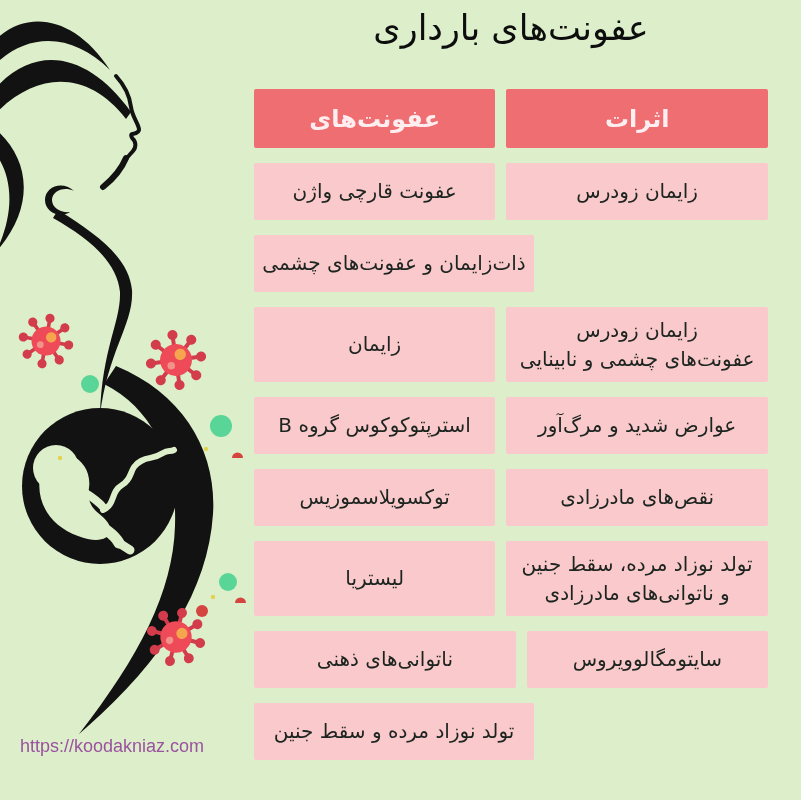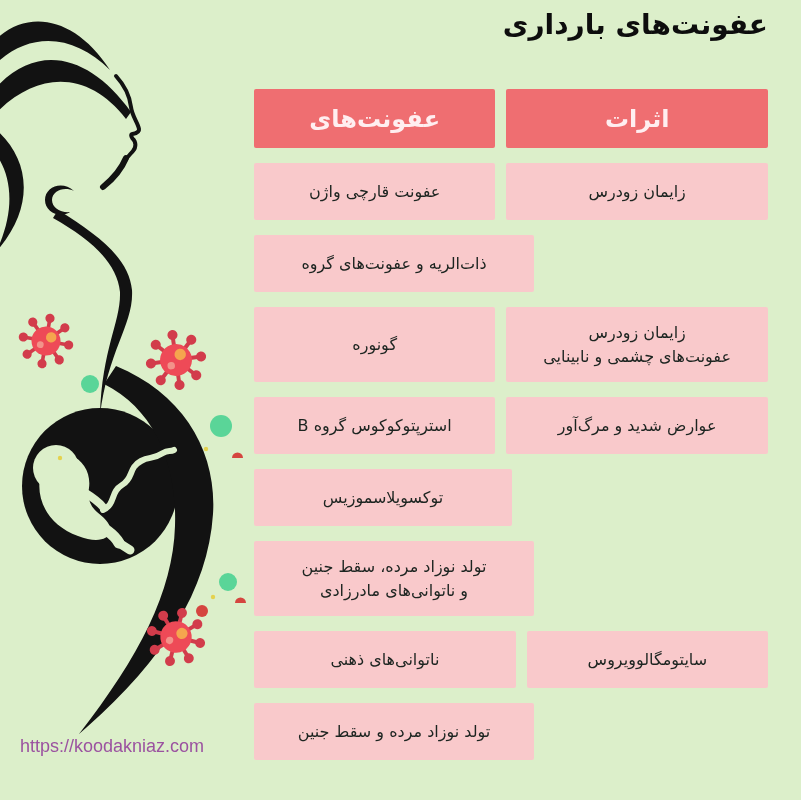--- a/index.html
+++ b/index.html
@@ -22,42 +22,42 @@
   *{box-sizing:border-box;}
   html,body{margin:0;padding:0;}
   body{
     width:801px;height:800px;position:relative;overflow:hidden;
     background:var(--background);
     font-family:"DejaVu Sans",sans-serif;
   }
   .illustration{position:absolute;left:0;top:0;}
   .page-title{
     position:absolute;left:254px;top:8px;width:514px;
-    direction:rtl;
-    font-size:28px;font-weight:bold;color:var(--title-text);
+    text-align:center;direction:rtl;
+    font-size:35px;font-weight:normal;color:var(--title-text);
   }
   .infections-table{
     position:absolute;left:254px;top:89px;width:514px;
     display:flex;flex-direction:column;gap:15px;
   }
   .trow{display:flex;gap:11px;}
   .cell{
     display:flex;align-items:center;justify-content:center;
     text-align:center;direction:rtl;border-radius:2px;
     padding:4px 8px;
   }
   .cell.infection{width:258px;}
   .cell.effect{width:280px;}
   .trow.header .cell{
     background:var(--header-bg);color:var(--header-text);
     font-weight:bold;font-size:24px;min-height:59px;
   }
   .trow.bodyrow .cell{
     background:var(--cell-bg);color:var(--cell-text);
-    font-size:16px;min-height:57px;line-height:1.45;
+    font-size:20px;min-height:57px;line-height:1.45;
     white-space:pre-line;
   }
   .trow.bodyrow.tall .cell{min-height:75px;}
   .website-link{
     position:absolute;left:20px;top:736px;
     font-family:"Liberation Sans","DejaVu Sans",sans-serif;
     font-size:18px;color:var(--url-text);text-decoration:none;
   }
 </style>
 </head>
@@ -158,35 +158,37 @@
   <div class="trow header">
     <div class="cell infection">عفونت‌های</div>
     <div class="cell effect">اثرات</div>
   </div>
 
   <div class="trow bodyrow">
     <div class="cell infection">عفونت قارچی واژن</div>
     <div class="cell effect">زایمان زودرس</div>
   </div>
   <div class="trow bodyrow">
-    <div class="cell effect">ذات‌الریه و عفونت‌های گروه</div>
+    <div class="cell effect">ذات‌زایمان و عفونت‌های چشمی</div>
   </div>
   <div class="trow bodyrow tall">
-    <div class="cell infection">گونوره</div>
+    <div class="cell infection">زایمان</div>
     <div class="cell effect">زایمان زودرس
 عفونت‌های چشمی و نابینایی</div>
   </div>
   <div class="trow bodyrow">
     <div class="cell infection">استرپتوکوکوس گروه B</div>
     <div class="cell effect">عوارض شدید و مرگ‌آور</div>
   </div>
   <div class="trow bodyrow">
     <div class="cell infection">توکسویلاسموزیس</div>
+    <div class="cell effect">نقص‌های مادرزادی</div>
   </div>
   <div class="trow bodyrow tall">
+    <div class="cell infection">لیستریا</div>
     <div class="cell effect">تولد نوزاد مرده، سقط جنین
 و ناتوانی‌های مادرزادی</div>
   </div>
   <div class="trow bodyrow">
     <div class="cell effect">ناتوانی‌های ذهنی</div>
     <div class="cell infection">سایتومگالوویروس</div>
   </div>
   <div class="trow bodyrow">
     <div class="cell effect">تولد نوزاد مرده و سقط جنین</div>
   </div>

